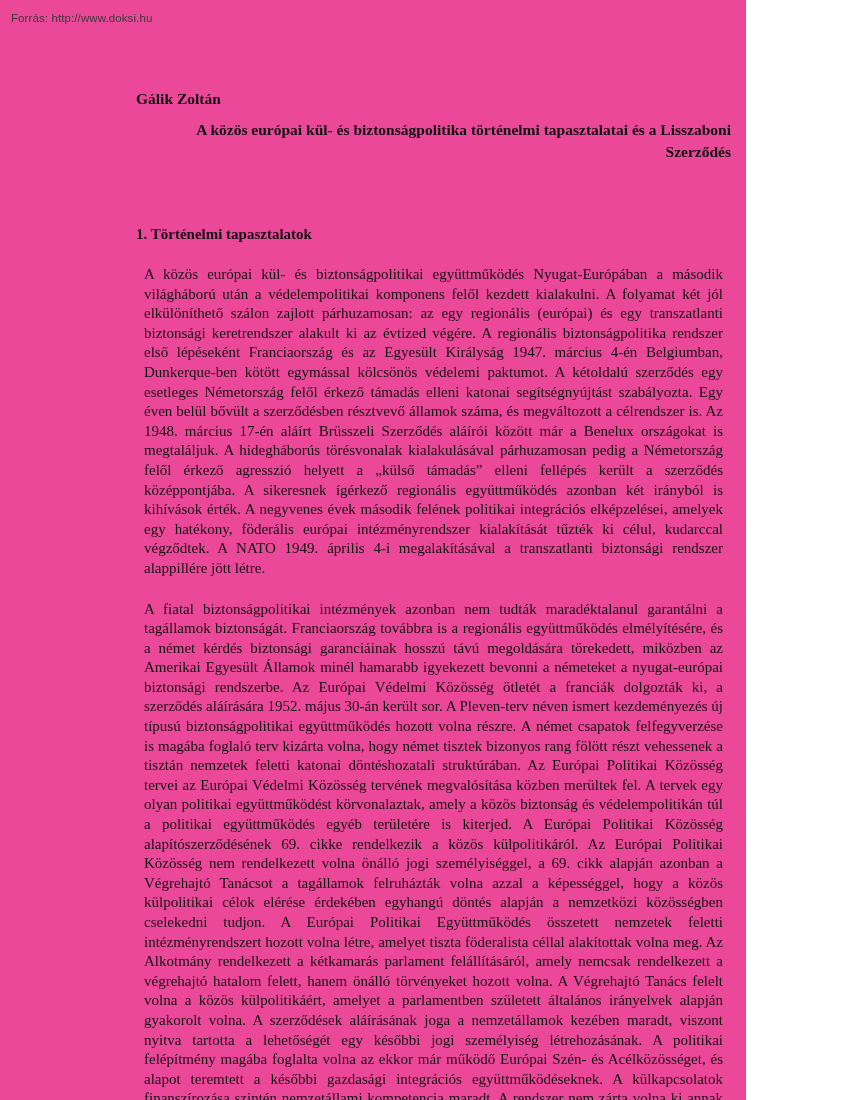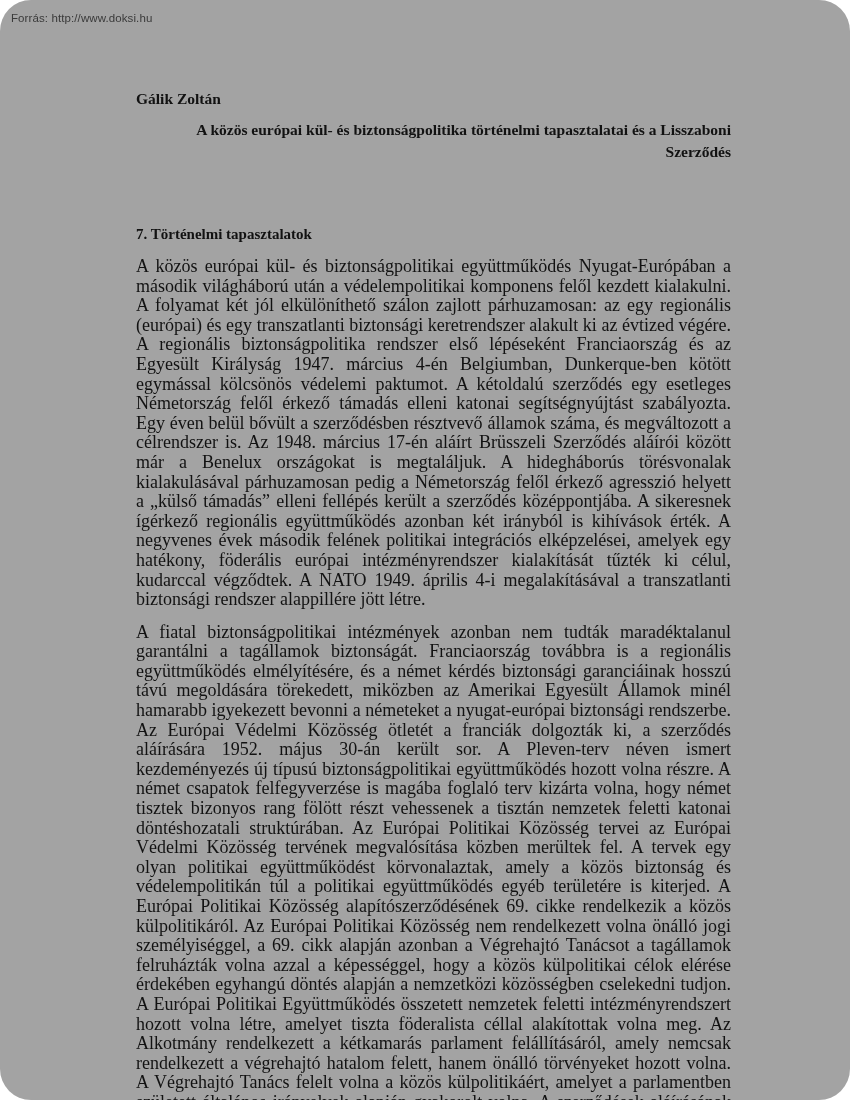--- a/index.html
+++ b/index.html
@@ -3,26 +3,25 @@
 <meta charset="utf-8">
 <title>Document</title>
 <style>
   html, body {
     margin: 0;
     padding: 0;
     background: #ffffff;
   }
   .page {
     position: relative;
-    width: 850px;
+    width: 746px;
     height: 1100px;
-    background: #a3a3a3;
+    background: #ec4899;
     overflow: hidden;
     box-sizing: border-box;
-    border-radius: 31px;
   }
   .source-watermark {
     position: absolute;
     left: 11px;
     top: 11px;
     font-family: "Liberation Sans", "DejaVu Sans", sans-serif;
     font-size: 11.5px;
     line-height: 14px;
     color: #3a3a3a;
     letter-spacing: 0.1px;
@@ -52,23 +51,23 @@
   }
   .section-heading {
     font-size: 15px;
     font-weight: bold;
     line-height: 20px;
     margin: 0;
     padding-top: 62px;
     text-align: left;
   }
   .body-par {
-    font-size: 18px;
+    font-size: 15px;
     line-height: 19.6px;
-    margin: 0;
+    margin: 8px;
     padding-top: 13px;
     text-align: justify;
     text-justify: inter-word;
     hyphens: none;
   }
   .body-par:first-of-type {
     padding-top: 17px;
   }
 </style>
 </head>
@@ -77,21 +76,21 @@
 <div class="page">
 
   <div class="source-watermark">Forrás: http://www.doksi.hu</div>
 
   <div class="content">
 
     <p class="author">Gálik Zoltán</p>
 
     <p class="doc-title">A közös európai kül- és biztonságpolitika történelmi tapasztalatai és a Lisszaboni Szerződés</p>
 
-    <h2 class="section-heading">7. Történelmi tapasztalatok</h2>
+    <h2 class="section-heading">1. Történelmi tapasztalatok</h2>
 
     <p class="body-par">A közös európai kül- és biztonságpolitikai együttműködés Nyugat-Európában a második világháború után a védelempolitikai komponens felől kezdett kialakulni. A folyamat két jól elkülöníthető szálon zajlott párhuzamosan: az egy regionális (európai) és egy transzatlanti biztonsági keretrendszer alakult ki az évtized végére. A regionális biztonságpolitika rendszer első lépéseként Franciaország és az Egyesült Királyság 1947. március 4-én Belgiumban, Dunkerque-ben kötött egymással kölcsönös védelemi paktumot. A kétoldalú szerződés egy esetleges Németország felől érkező támadás elleni katonai segítségnyújtást szabályozta. Egy éven belül bővült a szerződésben résztvevő államok száma, és megváltozott a célrendszer is. Az 1948. március 17-én aláírt Brüsszeli Szerződés aláírói között már a Benelux országokat is megtaláljuk. A hidegháborús törésvonalak kialakulásával párhuzamosan pedig a Németország felől érkező agresszió helyett a „külső támadás” elleni fellépés került a szerződés középpontjába. A sikeresnek ígérkező regionális együttműködés azonban két irányból is kihívások érték. A negyvenes évek második felének politikai integrációs elképzelései, amelyek egy hatékony, föderális európai intézményrendszer kialakítását tűzték ki célul, kudarccal végződtek. A NATO 1949. április 4-i megalakításával a transzatlanti biztonsági rendszer alappillére jött létre.</p>
 
     <p class="body-par">A fiatal biztonságpolitikai intézmények azonban nem tudták maradéktalanul garantálni a tagállamok biztonságát. Franciaország továbbra is a regionális együttműködés elmélyítésére, és a német kérdés biztonsági garanciáinak hosszú távú megoldására törekedett, miközben az Amerikai Egyesült Államok minél hamarabb igyekezett bevonni a németeket a nyugat-európai biztonsági rendszerbe. Az Európai Védelmi Közösség ötletét a franciák dolgozták ki, a szerződés aláírására 1952. május 30-án került sor. A Pleven-terv néven ismert kezdeményezés új típusú biztonságpolitikai együttműködés hozott volna részre. A német csapatok felfegyverzése is magába foglaló terv kizárta volna, hogy német tisztek bizonyos rang fölött részt vehessenek a tisztán nemzetek feletti katonai döntéshozatali struktúrában. Az Európai Politikai Közösség tervei az Európai Védelmi Közösség tervének megvalósítása közben merültek fel. A tervek egy olyan politikai együttműködést körvonalaztak, amely a közös biztonság és védelempolitikán túl a politikai együttműködés egyéb területére is kiterjed. A Európai Politikai Közösség alapítószerződésének 69. cikke rendelkezik a közös külpolitikáról. Az Európai Politikai Közösség nem rendelkezett volna önálló jogi személyiséggel, a 69. cikk alapján azonban a Végrehajtó Tanácsot a tagállamok felruházták volna azzal a képességgel, hogy a közös külpolitikai célok elérése érdekében egyhangú döntés alapján a nemzetközi közösségben cselekedni tudjon. A Európai Politikai Együttműködés összetett nemzetek feletti intézményrendszert hozott volna létre, amelyet tiszta föderalista céllal alakítottak volna meg. Az Alkotmány rendelkezett a kétkamarás parlament felállításáról, amely nemcsak rendelkezett a végrehajtó hatalom felett, hanem önálló törvényeket hozott volna. A Végrehajtó Tanács felelt volna a közös külpolitikáért, amelyet a parlamentben született általános irányelvek alapján gyakorolt volna. A szerződések aláírásának joga a nemzetállamok kezében maradt, viszont nyitva tartotta a lehetőségét egy későbbi jogi személyiség létrehozásának. A politikai felépítmény magába foglalta volna az ekkor már működő Európai Szén- és Acélközösséget, és alapot teremtett a későbbi gazdasági integrációs együttműködéseknek. A külkapcsolatok finanszírozása szintén nemzetállami kompetencia maradt. A rendszer nem zárta volna ki annak lehetőségét, hogy az önálló</p>
 
   </div>
 
 </div>
 
 </body></html>

